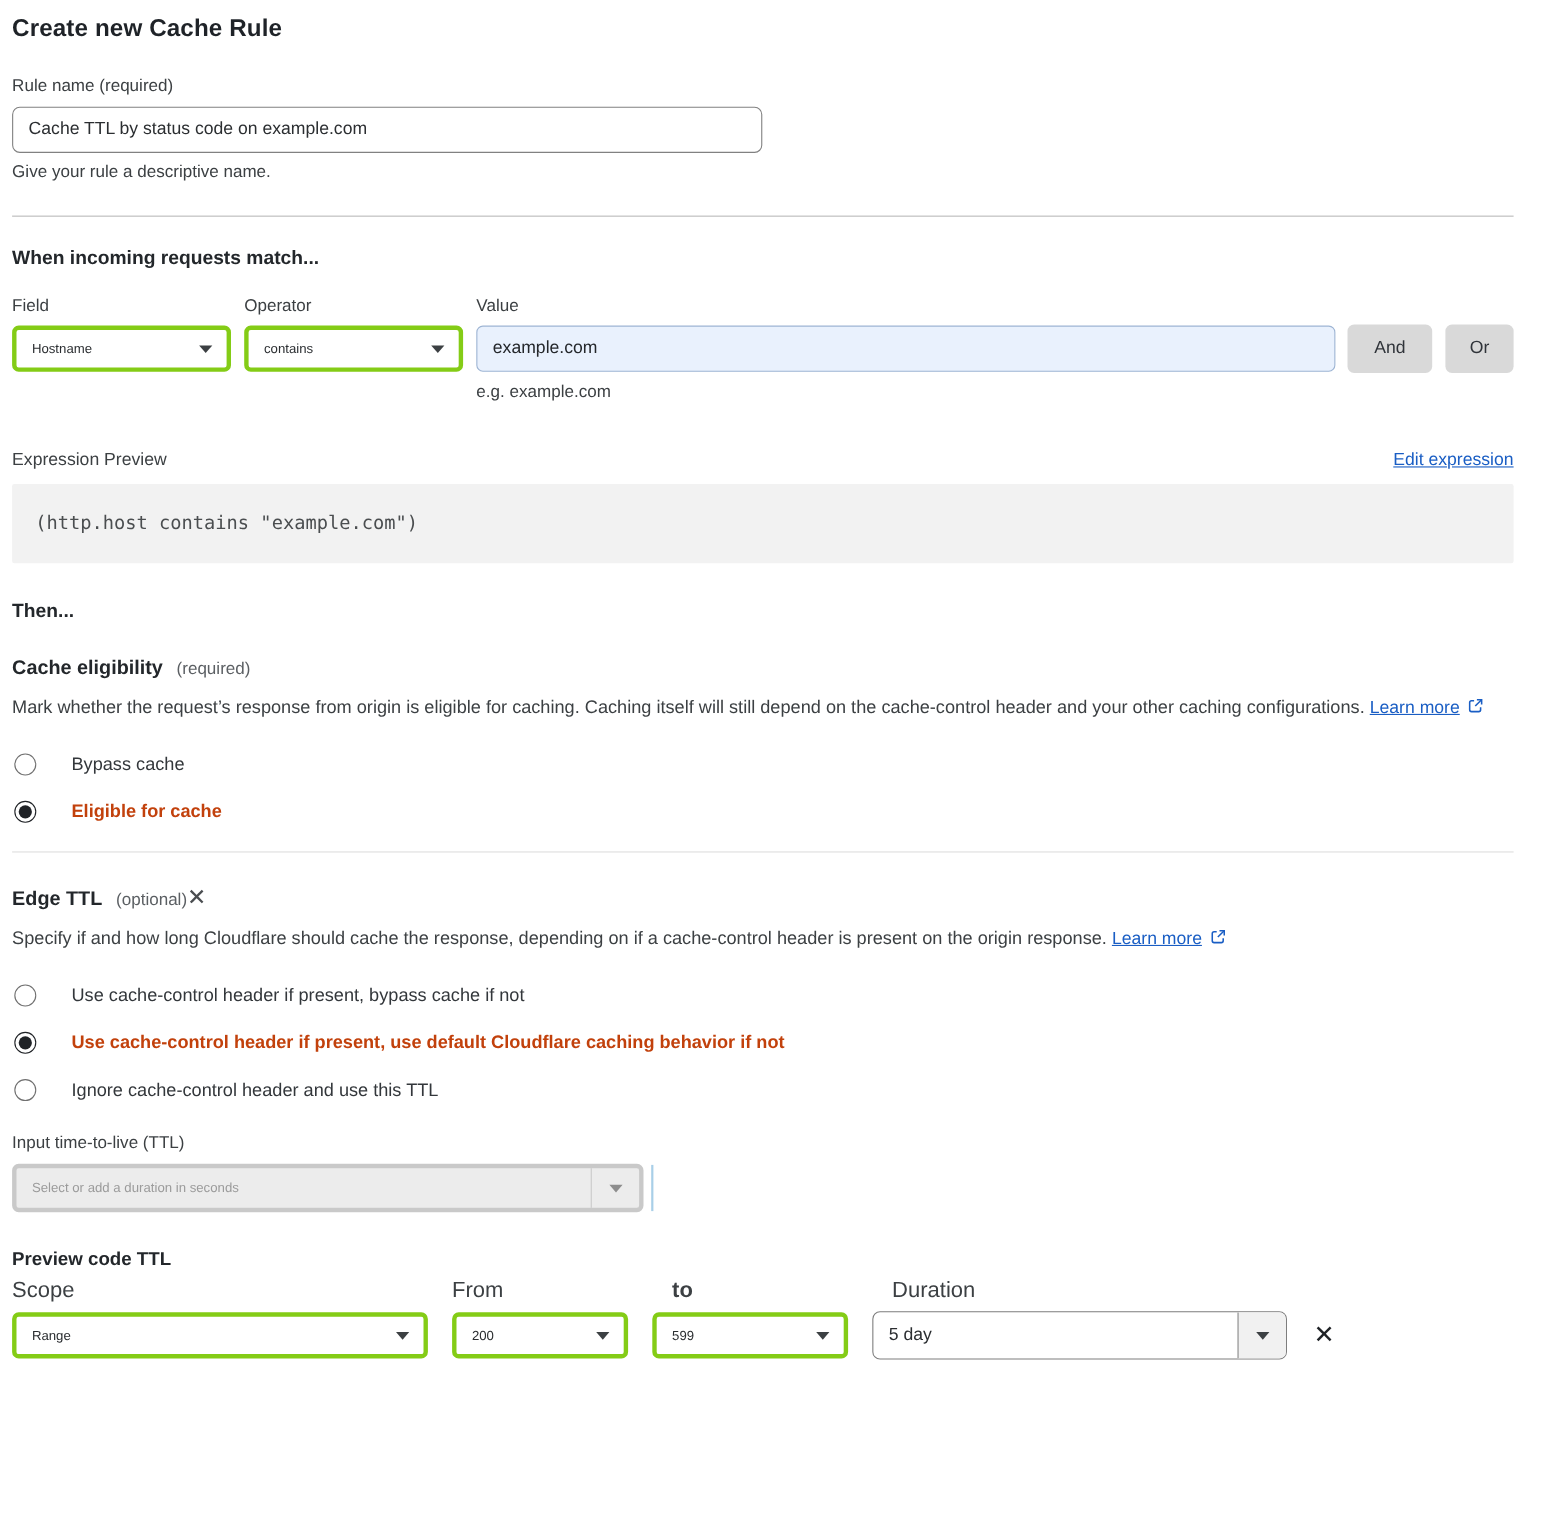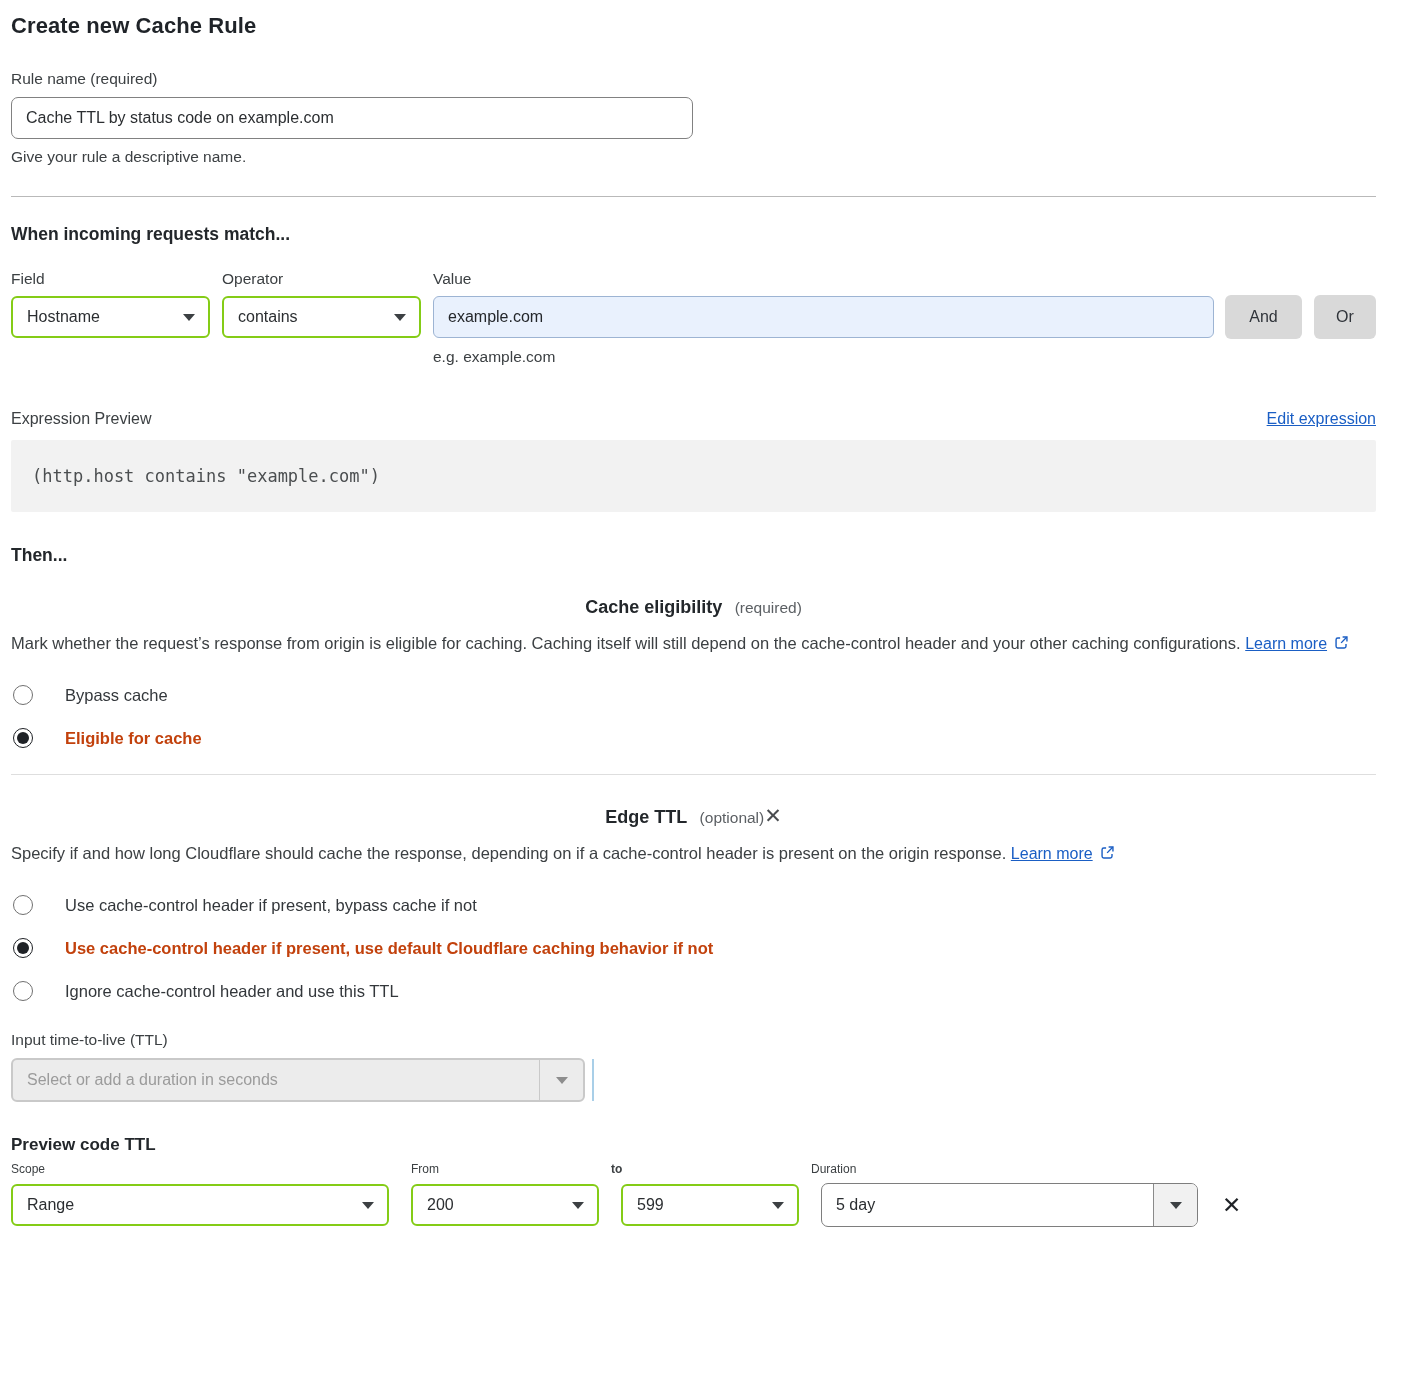--- a/index.html
+++ b/index.html
@@ -29,23 +29,23 @@
 
   .section-heading { margin-top: 27px; font-size: 17.5px; font-weight: 700; color: #23272b; }
 
   .match-labels { display: flex; margin-top: 25px; font-size: 15.5px; color: #3c4043; }
   .match-labels .col-field { width: 211px; }
   .match-labels .col-operator { width: 211px; }
   .match-row { display: flex; margin-top: 7px; align-items: center; }
 
   .select {
     position: relative; height: 42px; background: #fff;
-    border: 2px solid #84cc16; border-radius: 6px;
+    border: 4px solid #84cc16; border-radius: 6px;
     display: flex; align-items: center; padding: 0 34px 0 14px;
-    font-size: 16px; color: #2b2e31; cursor: pointer;
+    font-size: 12px; color: #2b2e31; cursor: pointer;
   }
   .select .chev {
     position: absolute; right: 13px; top: 50%; margin-top: -3px;
     width: 0; height: 0;
     border-left: 6px solid transparent; border-right: 6px solid transparent;
     border-top: 7px solid #3c4043;
   }
   .sel-field { width: 199px; margin-right: 12px; }
   .sel-operator { width: 199px; margin-right: 12px; }
 
@@ -68,21 +68,21 @@
   .expr-label { font-size: 16px; color: #3c4043; }
   a.link { color: #1a5ec4; text-decoration: underline; font-size: 16px; cursor: pointer; }
   .expr-box {
     margin-top: 12px; height: 72px; background: #f2f2f2; border-radius: 2px;
     display: flex; align-items: center; padding: 0 21px;
     font-family: "DejaVu Sans Mono", monospace; font-size: 17px; color: #4b4e50;
   }
 
   .then-heading { margin-top: 33px; font-size: 17.5px; font-weight: 700; color: #23272b; }
 
-  .group-title-row { margin-top: 31px; display: flex; align-items: baseline; justify-content: center; }
+  .group-title-row { margin-top: 31px; display: flex; align-items: baseline; justify-content: flex-start; }
   .group-title { font-size: 18px; font-weight: 700; color: #23272b; }
   .group-qualifier { font-size: 15.5px; color: #5b5f63; font-weight: 400; margin-left: 8px; }
   .group-desc { margin-top: 11px; font-size: 16.5px; line-height: 28px; color: #3c4043; }
   .desc-elig { max-width: 1345px; }
   .desc-edge { max-width: 1110px; }
   .learn-more { font-size: 16.5px; }
   .ext-icon { display: inline-block; vertical-align: -1px; margin-left: 7px; }
 
   .radio-row { display: flex; align-items: center; margin-top: 27px; cursor: pointer; }
   .radio-row + .radio-row { margin-top: 23px; }
@@ -115,27 +115,27 @@
   }
   .select.disabled .chev2 {
     width: 0; height: 0;
     border-left: 6px solid transparent; border-right: 6px solid transparent;
     border-top: 7px solid #8d8d8d;
   }
   .ttl-focus-bar { width: 2px; height: 42px; background: #a9cfe8; margin-left: 7px; }
 
   .status-title { margin-top: 33px; font-size: 17px; font-weight: 700; color: #23272b; }
   .status-desc { margin-top: 14px; font-size: 16.5px; color: #3c4043; }
-  .status-labels { display: flex; margin-top: 7px; font-size: 12px; color: #3c4043; align-items: center; }
+  .status-labels { display: flex; margin-top: 7px; font-size: 20px; color: #3c4043; align-items: center; }
   .status-labels .l-scope { width: 400px; }
   .status-labels .l-from { width: 200px; }
   .status-labels .l-to { width: 200px; font-weight: bold; }
   .status-row { display: flex; align-items: center; margin-top: 7px; }
   .sel-scope { width: 378px; margin-right: 22px; }
-  .sel-from { width: 188px; margin-right: 22px; }
+  .sel-from { width: 160px; margin-right: 22px; }
   .sel-to { width: 178px; margin-right: 22px; }
 
   .combo {
     width: 377px; height: 44px; border: 1px solid #7e7e7e; border-radius: 7px;
     display: flex; overflow: hidden; cursor: pointer; background: #fff;
   }
   .combo-value { flex: 1; display: flex; align-items: center; padding: 0 14px; font-size: 16px; color: #2b2e31; }
   .combo-arrow {
     width: 44px; background: #f1f1f1; border-left: 1px solid #8a8a8a;
     display: flex; align-items: center; justify-content: center;

